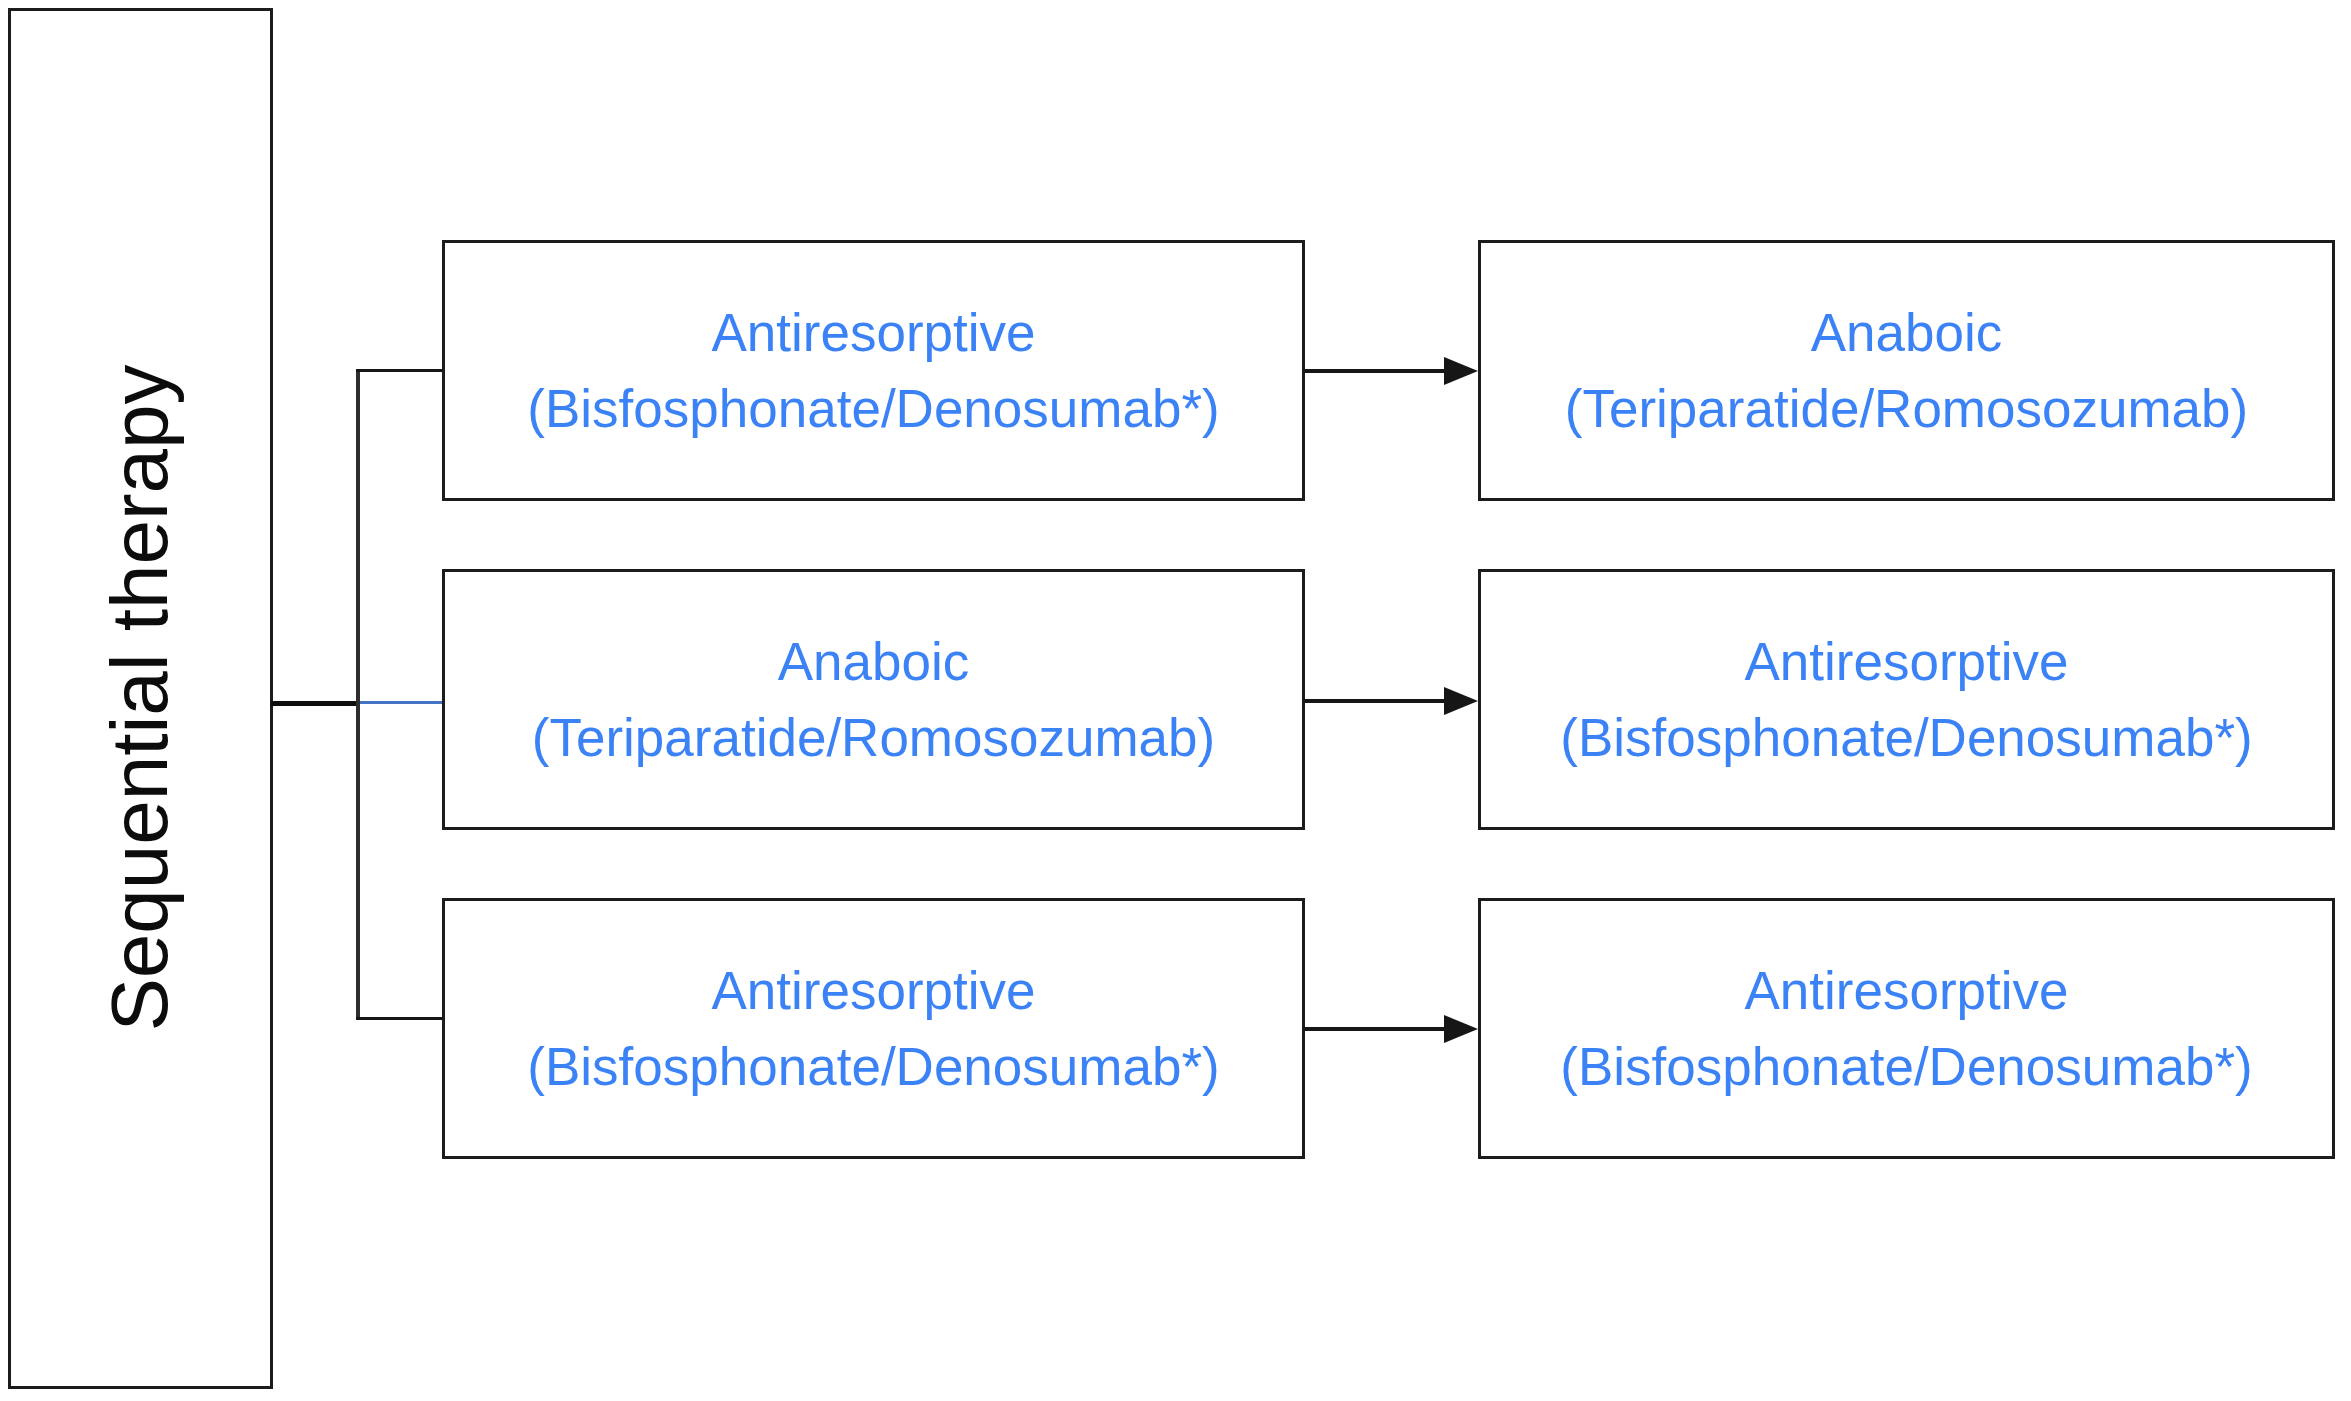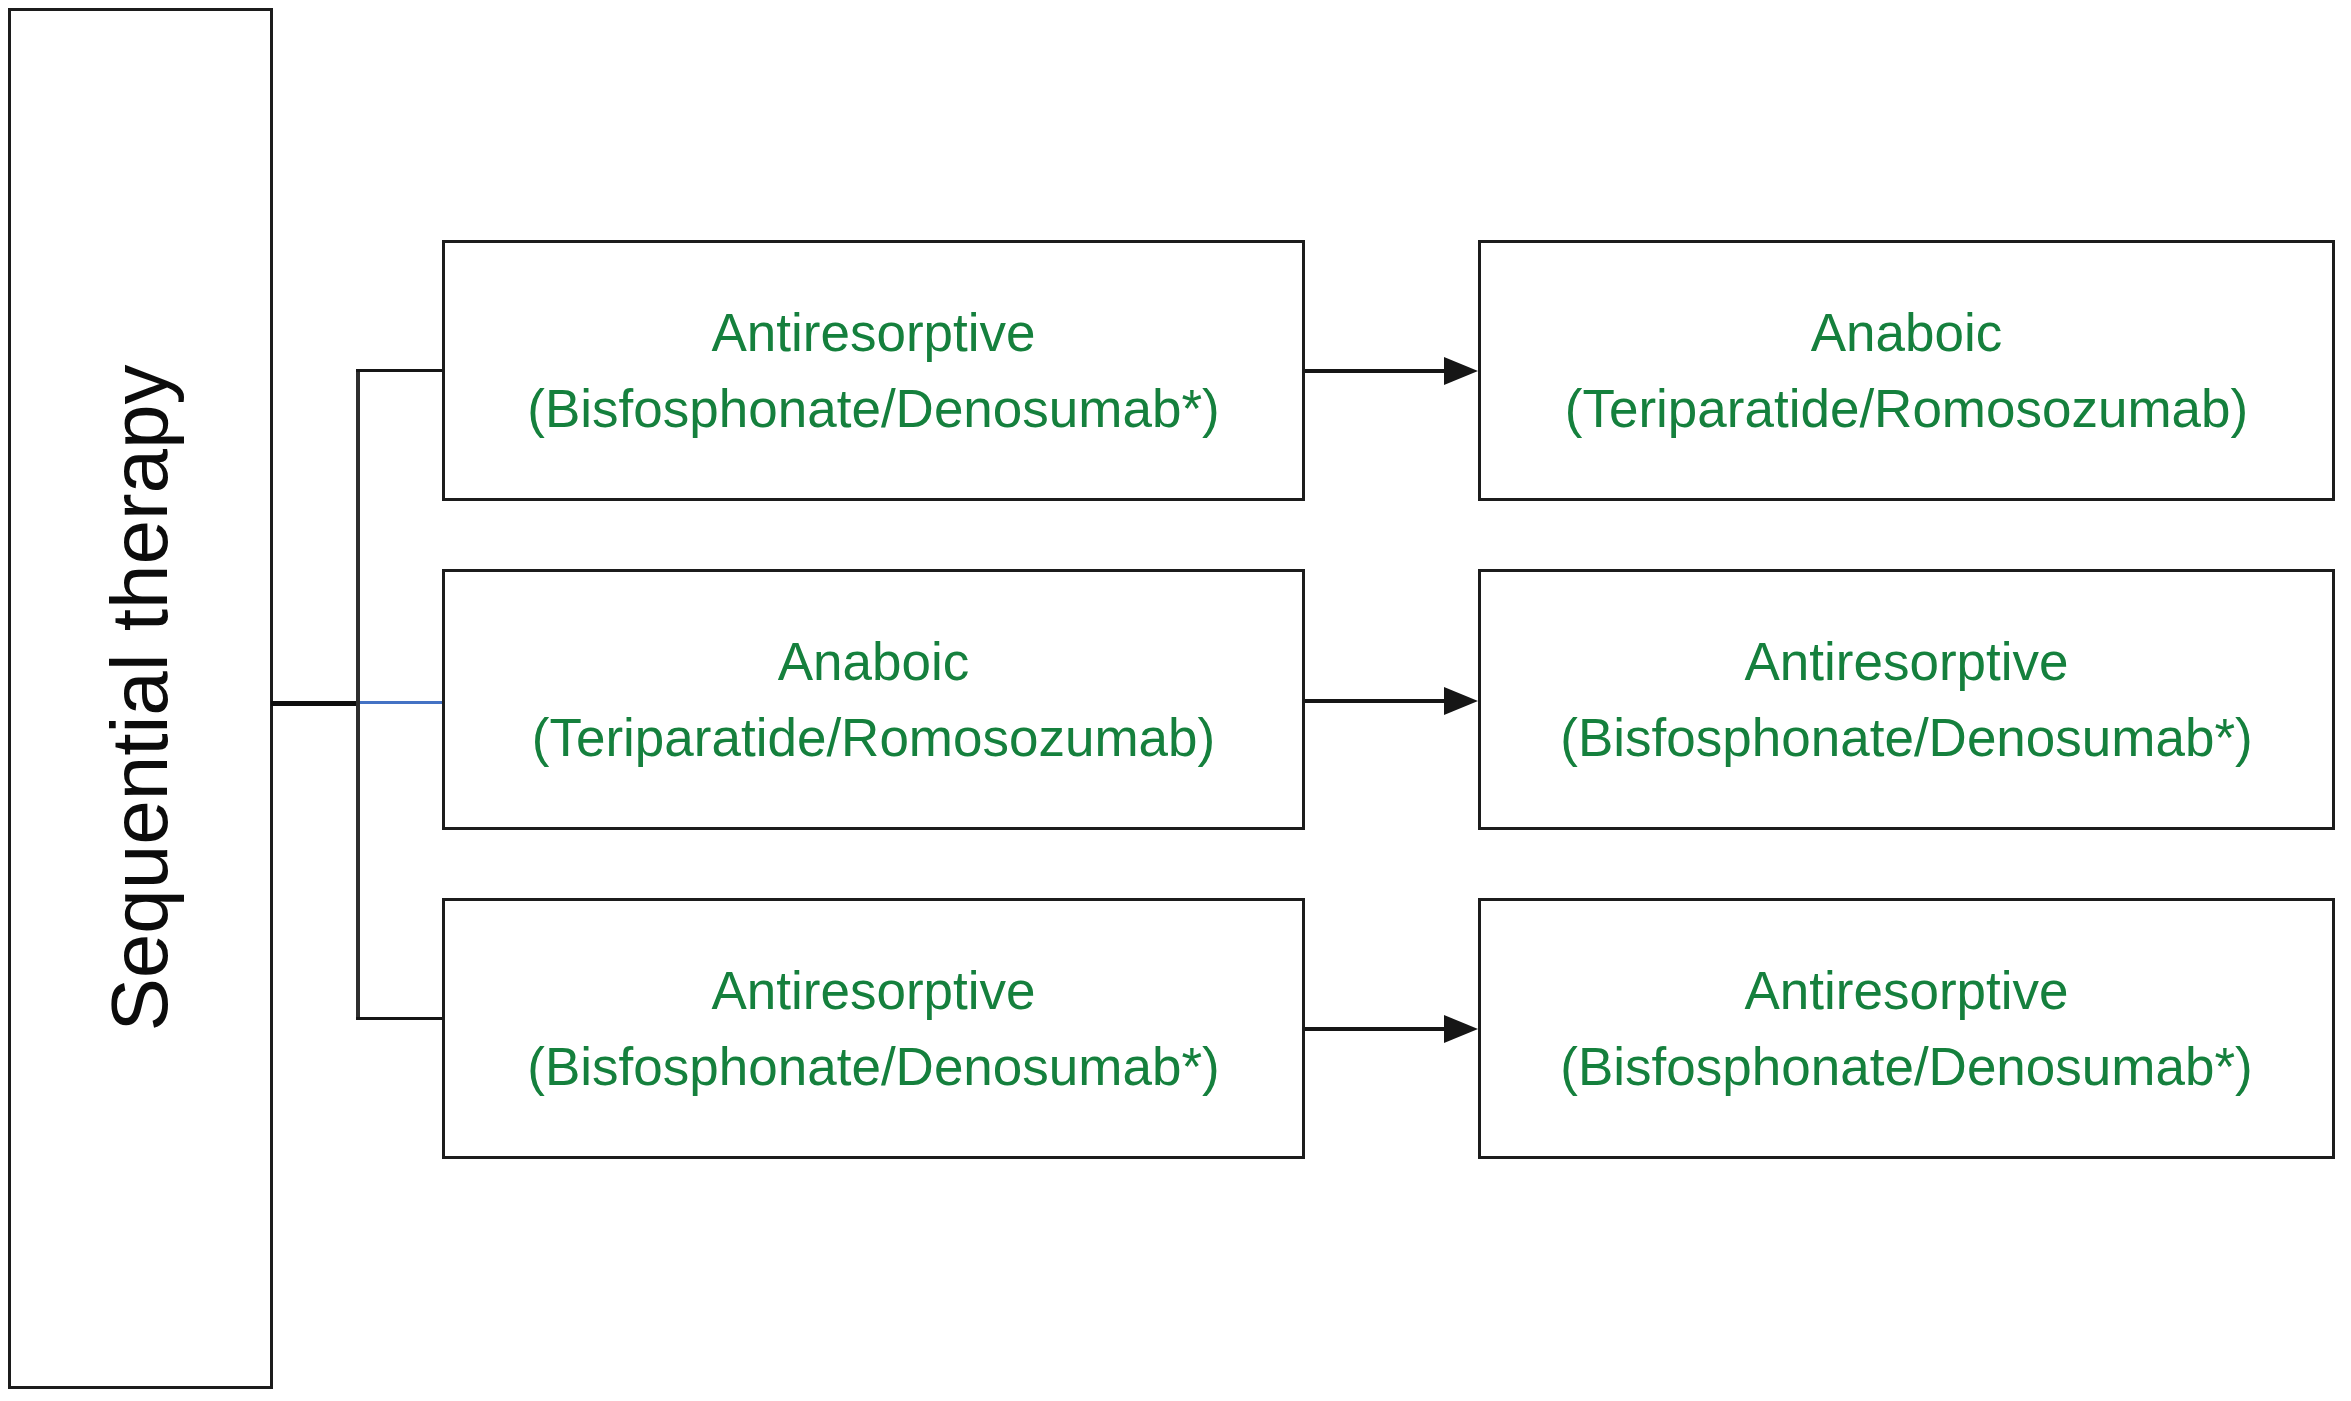--- a/index.html
+++ b/index.html
@@ -17,21 +17,21 @@
   }
   .node {
     position: absolute;
     border: 3px solid #1c1c1c;
     background: #ffffff;
     display: flex;
     flex-direction: column;
     align-items: center;
     justify-content: center;
     text-align: center;
-    color: #15803d;
+    color: #3b82f6;
     font-size: 53px;
     line-height: 1.42;
     box-sizing: border-box;
   }
   .seq-box {
     position: absolute;
     left: 8px;
     top: 8px;
     width: 265px;
     height: 1381px;

